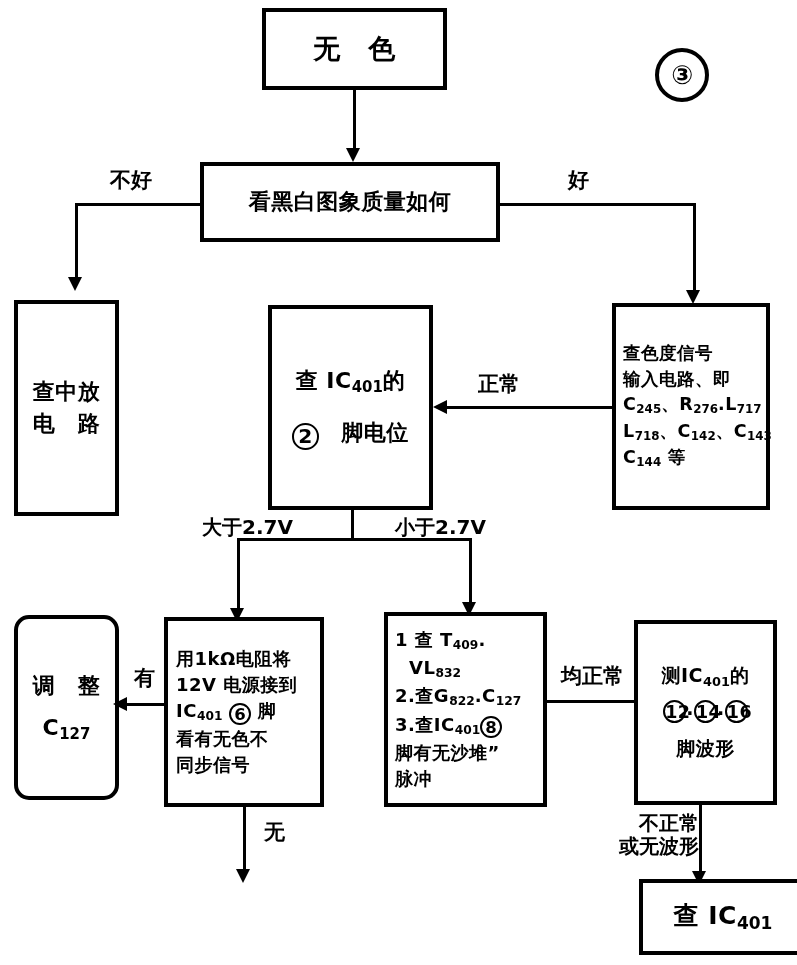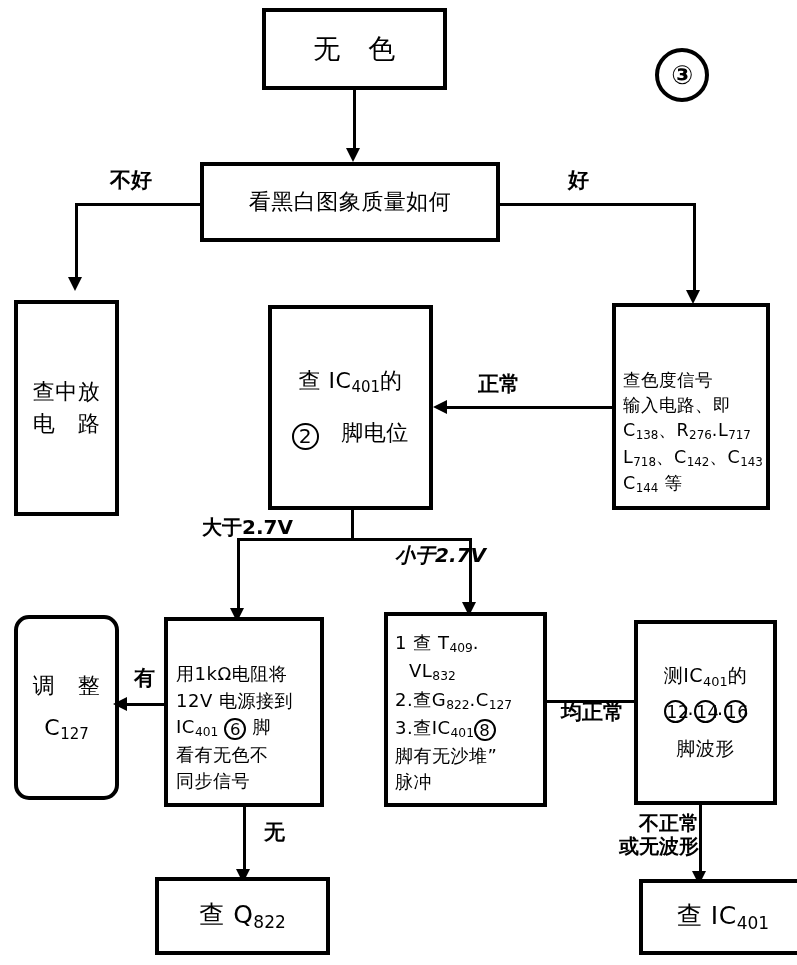--- a/index.html
+++ b/index.html
@@ -22,28 +22,27 @@
   .box {
     position: absolute;
     box-sizing: border-box;
     border: 4px solid #000;
     background: #fff;
     display: flex;
     flex-direction: column;
     justify-content: center;
     align-items: center;
     text-align: center;
-    font-weight: normal;
+    font-weight: bold;
     line-height: 1.45;
     letter-spacing: 0.5px;
   }
   .box.left-align {
     align-items: flex-start;
     text-align: left;
-    justify-content: flex-end;
   }
   .box .ln {
     display: block;
     white-space: nowrap;
   }
   
   .seg {
     position: absolute;
     background: #000;
   }
@@ -138,39 +137,39 @@
   </div>
 
   <div class="box" id="n-pin2" style="left:268px; top:305px; width:165px; height:205px; font-size:22px;">
     <span class="ln" style="margin-bottom:18px;">查 IC<sub>401</sub>的</span>
     <span class="ln"><span class="circnum">2</span>　脚电位</span>
   </div>
 
   <div class="box left-align" id="n-chroma" style="left:612px; top:303px; width:158px; height:207px; font-size:17.5px; padding:8px 7px;">
     <span class="ln">查色度信号</span>
     <span class="ln">输入电路、即</span>
-    <span class="ln">C<sub>138</sub>、R<sub>276</sub>.L<sub>717</sub></span>
+    <span class="ln">C<sub>245</sub>、R<sub>276</sub>.L<sub>717</sub></span>
     <span class="ln">L<sub>718</sub>、C<sub>142</sub>、C<sub>143</sub></span>
     <span class="ln">C<sub>144</sub> 等</span>
   </div>
 
   <div class="seg h" style="left:447px; top:406px; width:166px;"></div>
   <div class="arrow left" style="left:433px; top:400px;"></div>
   <div class="elabel" style="left:466px; top:372px; font-size:21px;">正常</div>
 
   <div class="seg v" style="left:351px; top:510px; height:30px;"></div>
   <div class="seg h" style="left:237px; top:538px; width:235px;"></div>
 
   <div class="seg v" style="left:237px; top:538px; height:76px;"></div>
   <div class="arrow down" style="left:230px; top:608px;"></div>
   <div class="elabel" style="left:190px; top:516px; font-size:20px;">大于2.7V</div>
 
   <div class="seg v" style="left:469px; top:538px; height:70px;"></div>
   <div class="arrow down" style="left:462px; top:602px;"></div>
-  <div class="elabel" style="left:383px; top:544px; font-size:20px;font-style:italic;">小于2.7V</div>
+  <div class="elabel" style="left:383px; top:516px; font-size:20px;">小于2.7V</div>
 
   <div class="box" id="n-adjust" style="left:14px; top:615px; width:105px; height:185px; font-size:22px;border-radius:15px;">
     <span class="ln" style="margin-bottom:10px;">调　整</span>
     <span class="ln">C<sub>127</sub></span>
   </div>
 
   <div class="box left-align" id="n-resistor" style="left:164px; top:617px; width:160px; height:190px; font-size:18px; padding:9px 8px;">
     <span class="ln">用1kΩ电阻将</span>
     <span class="ln">12V 电源接到</span>
     <span class="ln">IC<sub>401</sub> <span class="circnum">6</span> 脚</span>
@@ -189,36 +188,33 @@
   <div class="box left-align" id="n-checklist" style="left:384px; top:612px; width:163px; height:195px; font-size:18px; padding:8px 7px;">
     <span class="ln">1 查 T<sub>409</sub>.</span>
     <span class="ln" style="padding-left:14px;">VL<sub>832</sub></span>
     <span class="ln">2.查G<sub>822</sub>.C<sub>127</sub></span>
     <span class="ln">3.查IC<sub>401</sub><span class="circnum">8</span></span>
     <span class="ln">脚有无沙堆”</span>
     <span class="ln">脉冲</span>
   </div>
 
   <div class="seg h" style="left:547px; top:700px; width:90px;"></div>
-  <div class="elabel" style="left:549px; top:700px; font-size:21px;">均正常</div>
+  <div class="elabel" style="left:549px; top:664px; font-size:21px;">均正常</div>
 
   <div class="box" id="n-waveform" style="left:634px; top:620px; width:143px; height:185px; font-size:19px; padding:12px;">
     <span class="ln">测IC<sub>401</sub>的</span>
     <span class="ln" style="margin:4px 0;"><span class="circnum">12</span>.<span class="circnum">14</span>.<span class="circnum">16</span></span>
     <span class="ln" style="margin-top:8px;">脚波形</span>
   </div>
 
   <div class="seg v" style="left:699px; top:805px; height:72px;"></div>
   <div class="arrow down" style="left:692px; top:871px;"></div>
   <div class="elabel" style="left:607px; top:812px; font-size:20px; text-align:right;">
     <span>不正常</span><br>
     <span>或无波形</span>
   </div>
 
-  <div class="box" id="n-q822" style="left:155px; top:877px; width:175px; height:78px; font-size:25px;">
-    <span class="ln">查 Q<sub>822</sub></span>
-  </div>
 
   <div class="box" id="n-ic401" style="left:628px; top:879px; width:168px; height:76px; font-size:25px;margin-left:11px;">
     <span class="ln">查 IC<sub>401</sub></span>
   </div>
 
 </div>
 
 </body></html>

